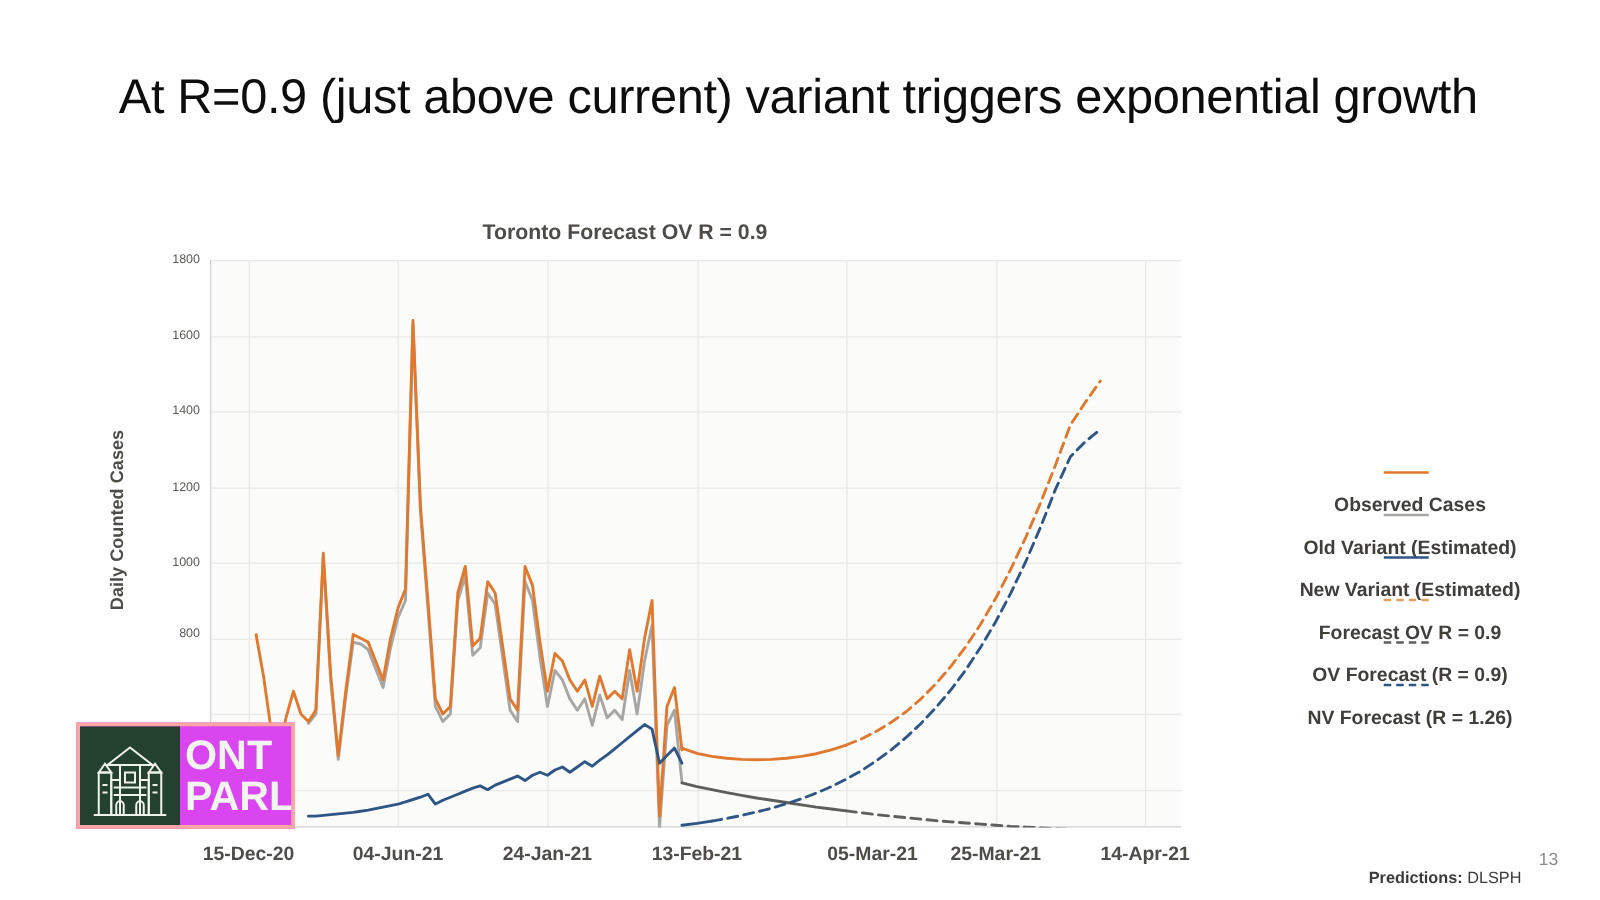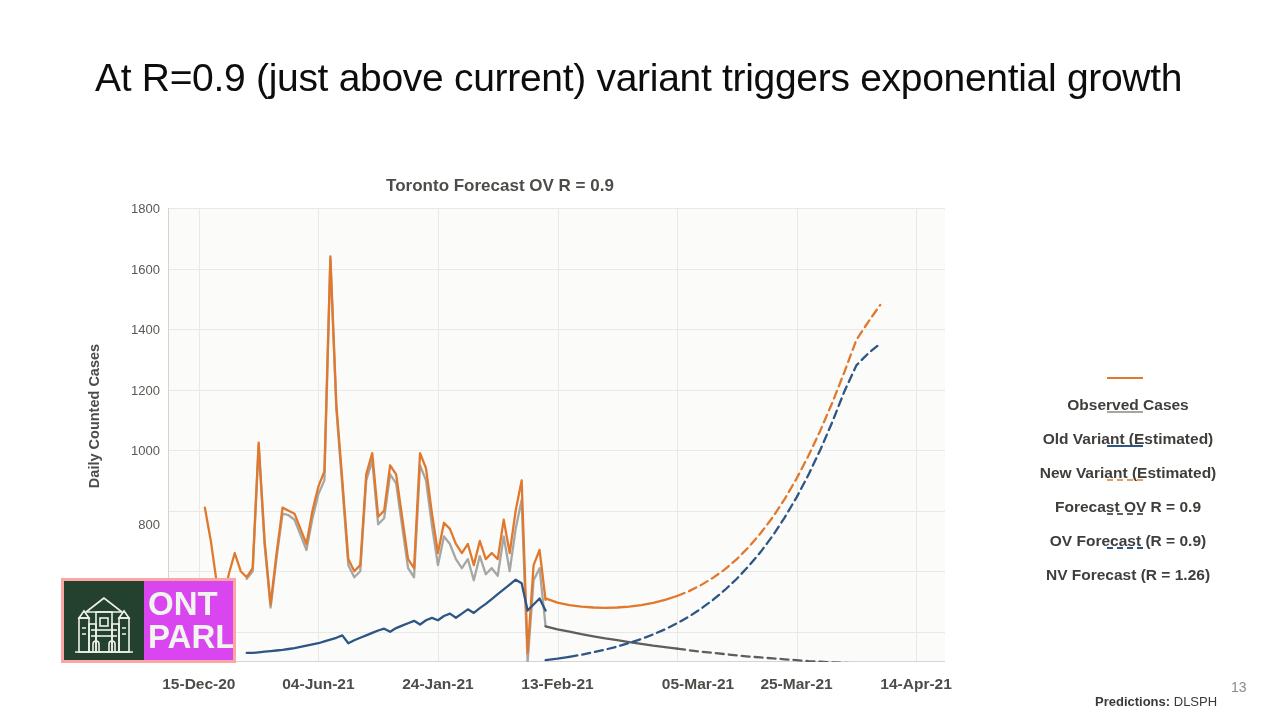--- a/index.html
+++ b/index.html
@@ -70,21 +70,21 @@
   }
   .gridline-v {
     position: absolute; top: 0; height: 100%;
     width: 1px; background: #e8e8e6;
   }
   .ytick {
     position: absolute;
     right: 100%;
     margin-right: 9px;
     transform: translateY(-50%);
-    font-size: 13px;
+    font-size: 10px;
     color: #5a5954;
     white-space: nowrap;
   }
   .xtick {
     position: absolute;
     top: 100%;
     margin-top: 14px;
     transform: translateX(-50%);
     font-size: 15.5px;
     font-weight: bold;
@@ -205,21 +205,21 @@
           <div class="gridline-v" style="left: 149.423px;"></div>
           <div class="gridline-v" style="left: 268.962px;"></div>
           <div class="gridline-v" style="left: 388.5px;"></div>
           <div class="gridline-v" style="left: 508.038px;"></div>
           <div class="gridline-v" style="left: 627.577px;"></div>
           <div class="gridline-v" style="left: 747.115px;"></div>
         </div>
       <div id="yticks">
           <div class="ytick" style="top: 423.733px;">400</div>
           <div class="ytick" style="top: 377px;">600</div>
-          <div class="ytick" style="top: 316px;">800</div>
+          <div class="ytick" style="top: 299px;">800</div>
           <div class="ytick" style="top: 242.133px;">1000</div>
           <div class="ytick" style="top: 181.6px;">1200</div>
           <div class="ytick" style="top: 121.067px;">1400</div>
           <div class="ytick" style="top: 60.5333px;">1600</div>
           <div class="ytick" style="top: 0px;">1800</div>
         </div>
       <div id="xticks">
           <div class="xtick" style="left: 29.8846px;">15-Dec-20</div>
           <div class="xtick" style="left: 149.423px;">04-Jun-21</div>
           <div class="xtick" style="left: 268.962px;">24-Jan-21</div>

